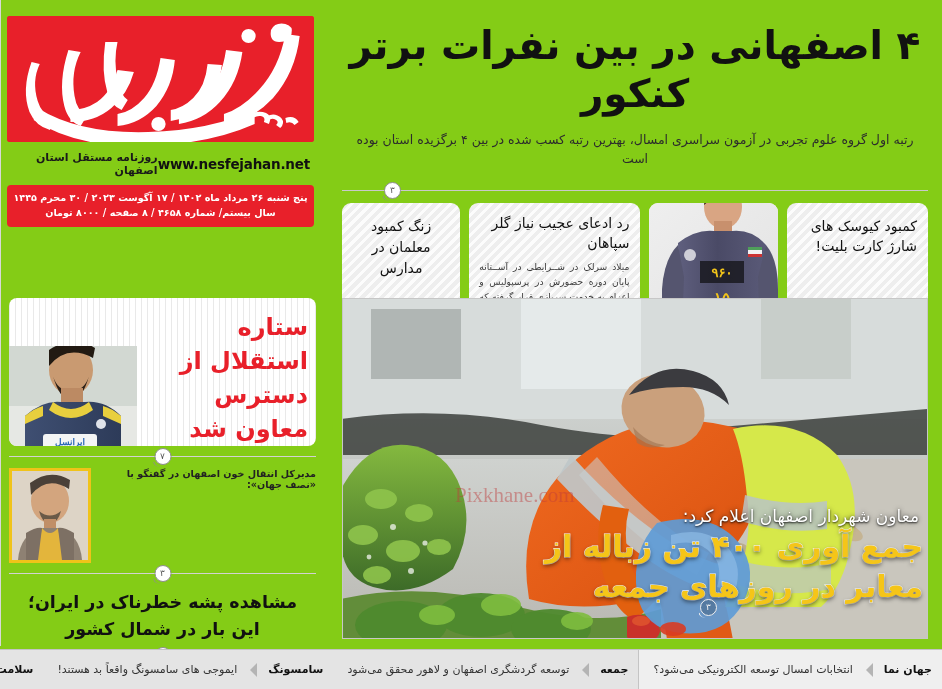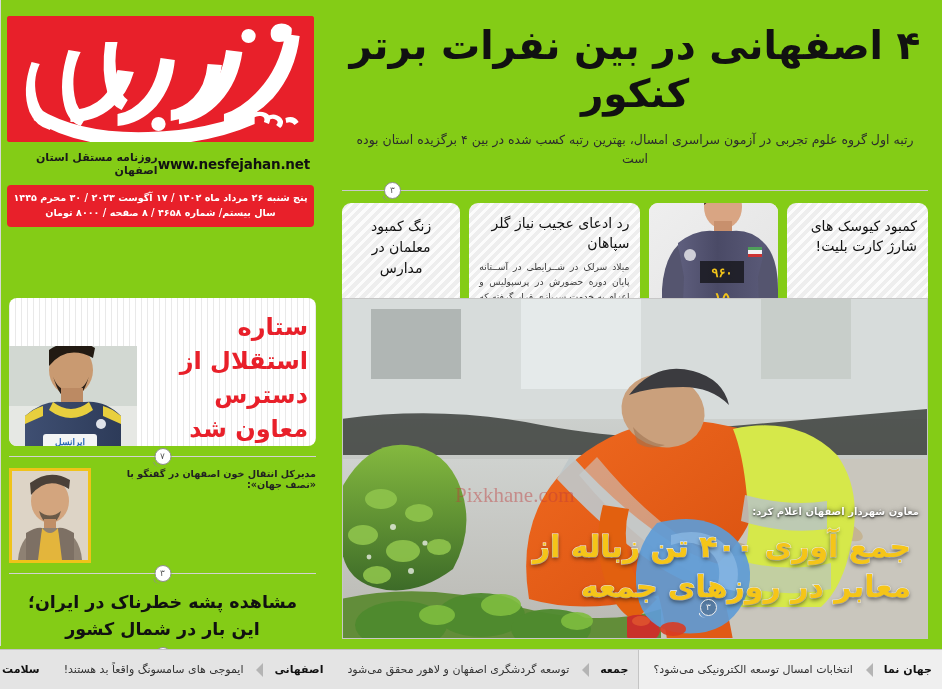--- a/index.html
+++ b/index.html
@@ -242,30 +242,30 @@
     border: 1px solid #c7c7c7;
     box-sizing: border-box;
     overflow: hidden;
     background: #cfd6d0;
   }
   .photo-canvas { position: absolute; inset: 0; }
   .photo-kicker {
     position: absolute;
     right: 8px;
     top: 207px;
-    font-size: 10px;
-    font-weight: bold;
+    font-size: 17px;
+    font-weight: normal;
     color: #ffffff;
     direction: rtl;
     text-shadow: 0 1px 2px rgba(0,0,0,.75), 0 0 5px rgba(0,0,0,.6);
     letter-spacing: -0.3px;
   }
   .photo-title {
     position: absolute;
-    right: 16px;
+    right: 4px;
     top: 228px;
     width: 420px;
     text-align: right;
     font-size: 30px;
     font-weight: bold;
     line-height: 1.34;
     color: #f5c518;
     direction: rtl;
     letter-spacing: -0.6px;
     -webkit-text-stroke: 1.1px #ffffff;
@@ -762,21 +762,21 @@
     <div class="bb-sep"></div>
 
     <div class="bb-item">
       <div class="bb-cat">جمعه</div>
       <div class="bb-arrow"></div>
       <div class="bb-text">توسعه گردشگری اصفهان و لاهور محقق می‌شود</div>
     </div>
     <div class="bb-sep"></div>
 
     <div class="bb-item">
-      <div class="bb-cat">اصفهانی</div>
+      <div class="bb-cat">سامسونگ</div>
       <div class="bb-arrow"></div>
       <div class="bb-text">ایموجی های سامسونگ واقعاً بد هستند!</div>
     </div>
     <div class="bb-sep"></div>
 
     <div class="bb-item">
       <div class="bb-cat">سلامت</div>
 
     </div>
 

